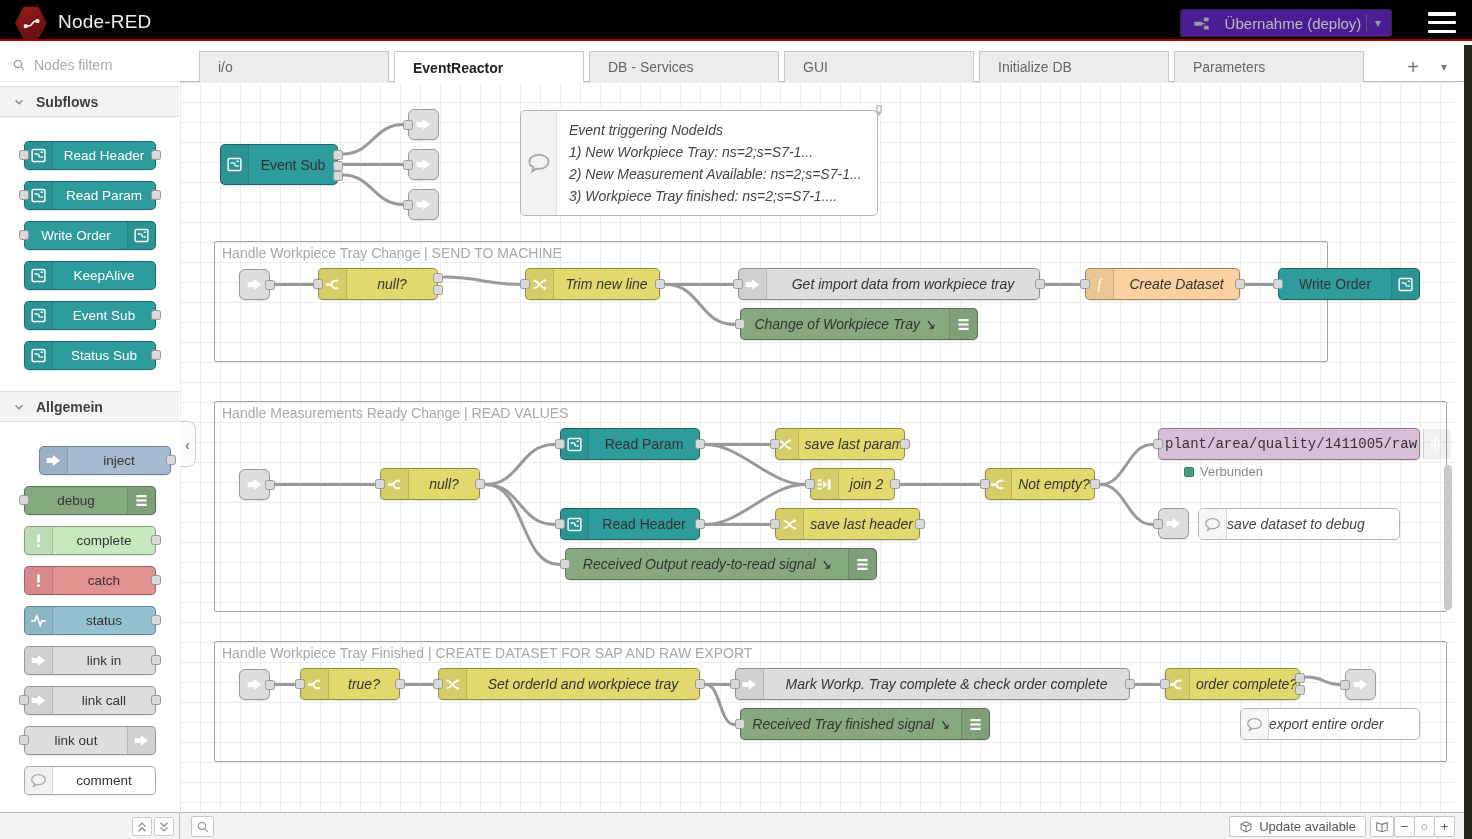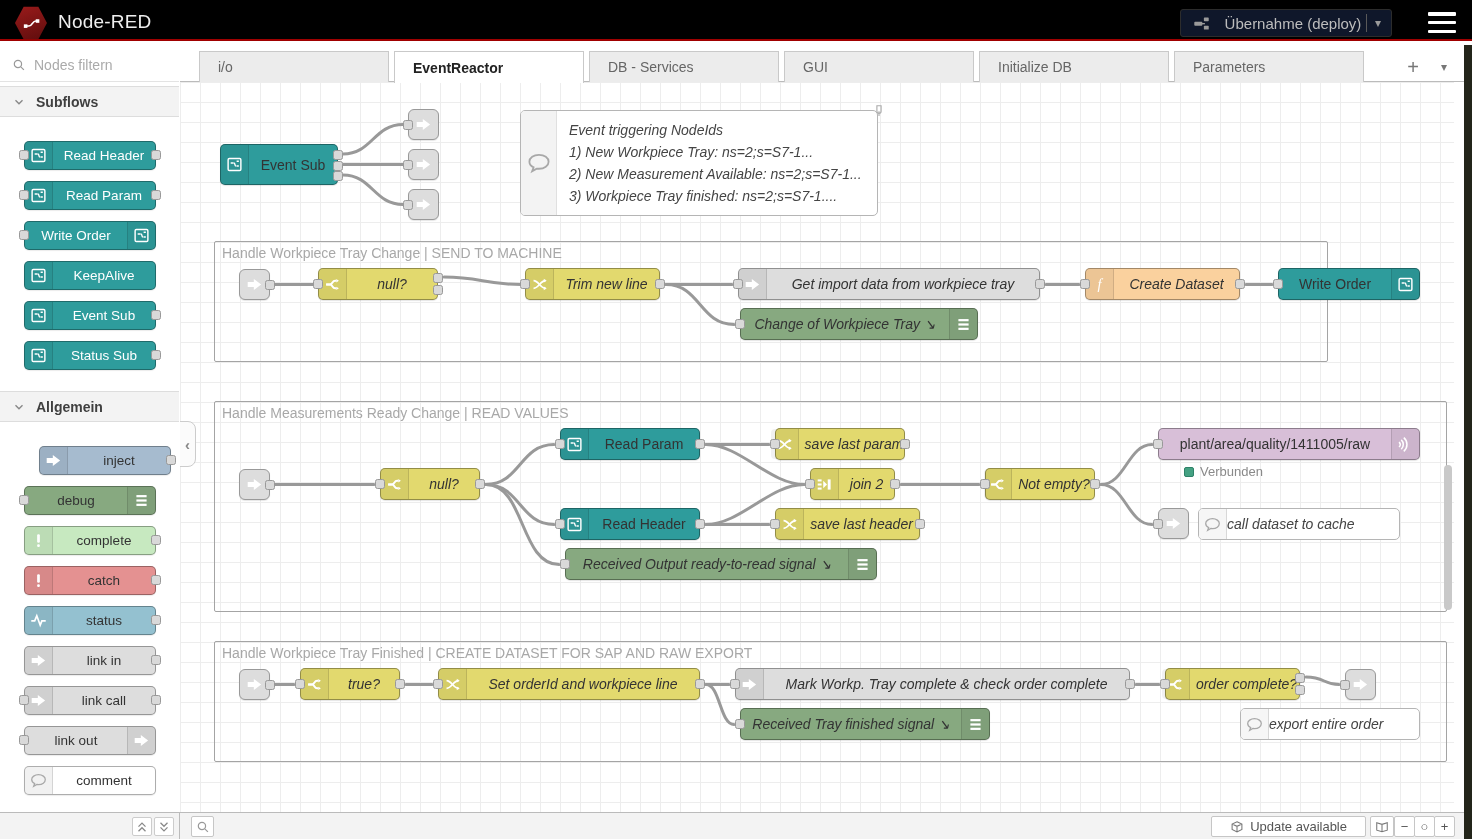--- a/index.html
+++ b/index.html
@@ -4,21 +4,21 @@
 <style>
   * { margin:0; padding:0; box-sizing:border-box; }
   html,body { width:1472px; height:839px; overflow:hidden; font-family:"Liberation Sans", sans-serif; background:#fff; }
 
   
   #header { position:absolute; top:0; left:0; width:1472px; height:41px; background:#000; border-bottom:2px solid #a00000; z-index:50; }
   #logo { position:absolute; left:15px; top:6px; width:32px; height:34px;
           background:linear-gradient(160deg,#9b1b1b,#5e0d0d);
           clip-path:polygon(27% 2%,73% 2%,100% 50%,73% 98%,27% 98%,0% 50%); display:flex; align-items:center; justify-content:center; }
   #app-title { position:absolute; left:58px; top:11px; color:#eee; font-size:19px; letter-spacing:.2px; }
-  #deploy-btn { position:absolute; right:80px; top:9px; width:212px; height:28px; background:#0f172a; border:1px solid #2c2c2c; border-radius:3px;
+  #deploy-btn { position:absolute; right:80px; top:9px; width:212px; height:28px; background:#4c1d95; border:1px solid #2c2c2c; border-radius:3px;
                 display:flex; align-items:center; color:#bdbdbd; font-size:15px; }
   #deploy-btn .dep-ic { margin:0 10px 0 12px; }
   #deploy-btn .dep-label { flex:1; text-align:center; }
   #deploy-btn .dep-sep { width:1px; height:18px; background:#595959; margin-right:8px; }
   #deploy-btn .dep-caret { margin-right:10px; color:#9a9a9a; font-size:12px; }
   #menu-btn { position:absolute; right:16px; top:12px; width:28px; height:21px; display:flex; flex-direction:column; justify-content:space-between; cursor:pointer; }
   #menu-btn span { display:block; height:3.5px; background:#fff; border-radius:1px; }
 
   
   #palette { position:absolute; top:45px; left:0; width:216px; height:767px; background:#fff; border-right:1px solid #bbb; }
@@ -41,21 +41,21 @@
   .p-e1 { right:-6px; top:5px; } .p-e2 { right:-6px; top:15.5px; } .p-e3 { right:-6px; top:26px; }
   .c-teal  { background:#2E9C9C; color:#fff; }
   .c-blue  { background:#A6BBCF;margin-left:15px; }
   .c-green { background:#87A980; }
   .c-lgreen{ background:#C7E9C0; }
   .c-red   { background:#E49191; }
   .c-status{ background:#94C1D0; }
   .c-gray  { background:#DDDDDD; }
   .c-yellow{ background:#E2D96E;justify-content:center; }
   .c-orange{ background:#FAD19E; }
-  .c-mauve { background:#D8BFD8; }
+  .c-mauve { background:#D8BFD8;font-family:Liberation Mono, monospace; }
   .c-white { background:#FFFFFF; }
   #palette-scroll { position:absolute; right:2px; top:425px; width:5px; height:215px; background:#c9c9c9; border-radius:3px; }
   #palette-footer { position:absolute; left:0; bottom:0; width:180px; height:27px; background:#f3f3f3; border-top:1px solid #bbb; border-right:1px solid #bbb; }
   .pf-btn { position:absolute; top:4px; width:20px; height:19px; background:#fff; border:1px solid #ccc; border-radius:2px; display:flex; align-items:center; justify-content:center; }
 
   
   #tabbar { position:absolute; top:45px; left:180px; width:1284px; height:37px; background:#fff; border-bottom:1px solid #bbb; }
   .tab { position:absolute; top:6px; height:31px; width:190px; background:#ececec; border:1px solid #c9c9c9; border-bottom:none;
          display:flex; align-items:center; padding-left:18px; font-size:14px; color:#666; }
   .tab.active { background:#fff; color:#222; font-weight:bold; height:32px; z-index:2; }
@@ -653,21 +653,21 @@
         <use href="#i-arrow"></use>
       </svg>
     <span class="p p-l"></span>
   </div>
   <div class="comment-node" style="left:1018px; top:426px; width:202px">
     <span class="icon-box l">
         <svg class="ic" viewBox="0 0 20 20">
           <use href="#i-bubble"></use>
         </svg>
       </span>
-    <span class="label it">call dataset to cache</span>
+    <span class="label it">save dataset to debug</span>
   </div>
   <div class="node c-green" style="left:385px; top:466px; width:312px">
     <span class="label it">Received Output ready-to-read signal ↘</span>
     <span class="icon-box r">
         <svg class="ic" viewBox="0 0 20 20">
           <use href="#i-dbg"></use>
         </svg>
       </span>
     <span class="p p-l"></span>
   </div>
@@ -690,21 +690,21 @@
     <span class="label it">true?</span>
     <span class="p p-l"></span>
       <span class="p p-r"></span>
   </div>
   <div class="node c-yellow" style="left:258px; top:586px; width:262px">
     <span class="icon-box l">
         <svg class="ic" viewBox="0 0 20 20">
           <use href="#i-change"></use>
         </svg>
       </span>
-    <span class="label it">Set orderId and workpiece line</span>
+    <span class="label it">Set orderId and workpiece tray</span>
     <span class="p p-l"></span>
       <span class="p p-r"></span>
   </div>
   <div class="node c-gray" style="left:555px; top:586px; width:395px">
     <span class="icon-box l">
         <svg class="ic" viewBox="0 0 20 20">
           <use href="#i-arrow"></use>
         </svg>
       </span>
     <span class="label it">Mark Workp. Tray complete &amp; check order complete</span>
@@ -764,21 +764,21 @@
       </svg>
   </div>
 </div>
 
 <div id="footer">
   <div class="f-btn" style="left:11px; width:23px">
     <svg class="ic14" viewBox="0 0 20 20">
         <use href="#i-search"></use>
       </svg>
   </div>
-  <div class="f-btn" style="right:98px; padding:0 18px">
+  <div class="f-btn" style="right:98px; padding:0 9px">
     <svg class="ic14" style="margin-right:6px" viewBox="0 0 20 20">
         <use href="#i-pkg"></use>
       </svg>
     <span>Update available</span>
   </div>
   <div class="f-btn" style="right:70px; width:24px">
     <svg class="ic14" viewBox="0 0 20 20">
         <use href="#i-book"></use>
       </svg>
   </div>

